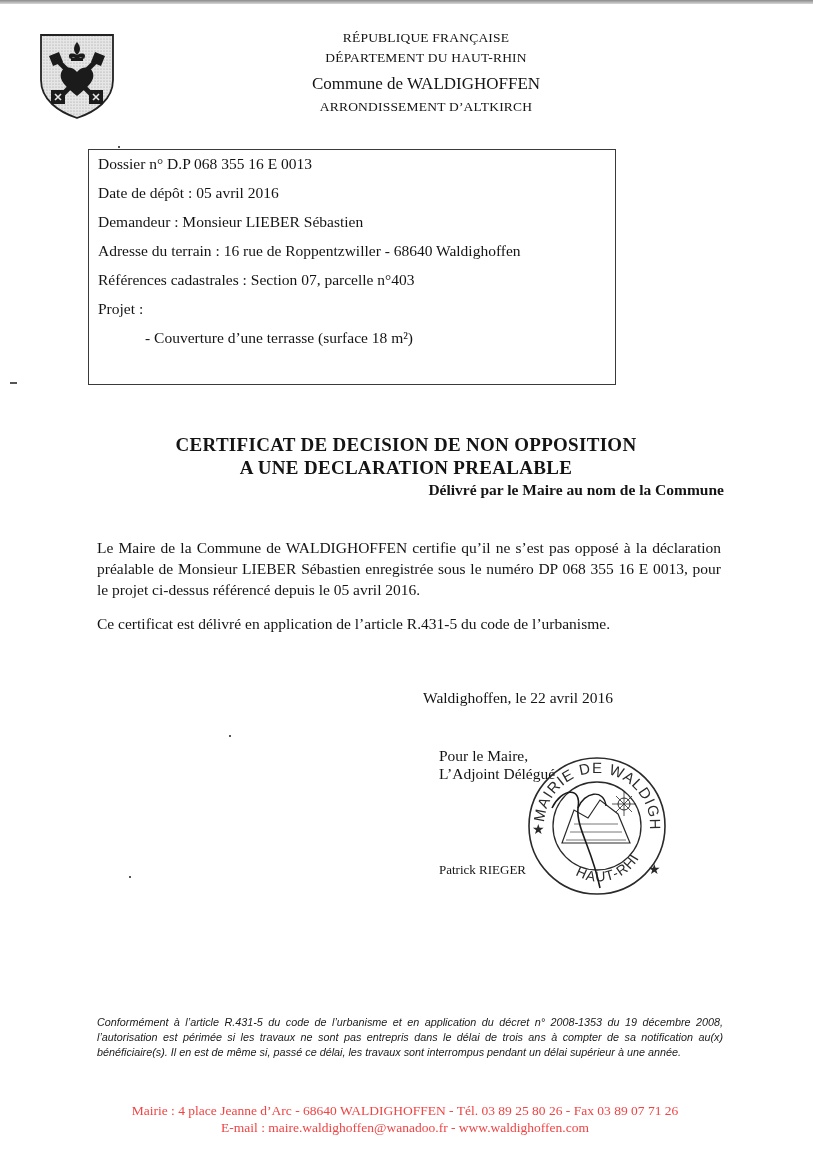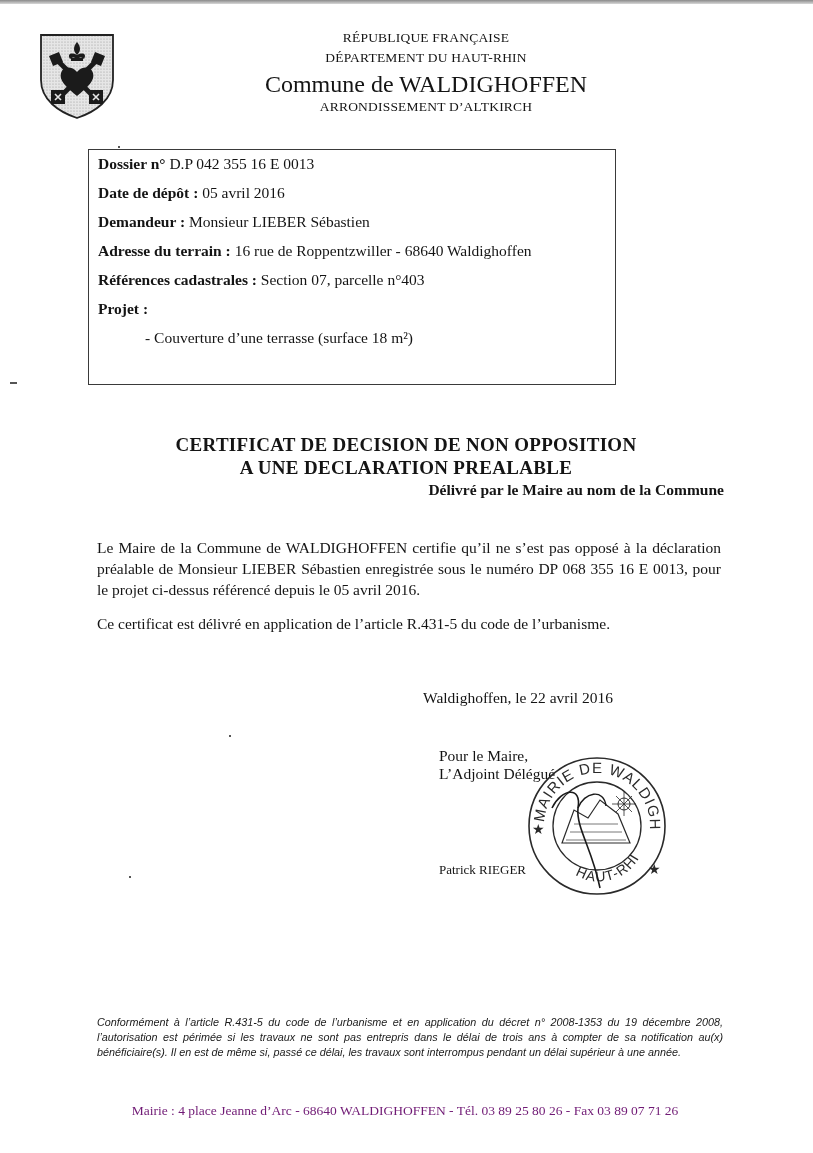--- a/index.html
+++ b/index.html
@@ -12,29 +12,29 @@
     overflow: hidden;
   }
   .topline {
     position: absolute; left: 0; top: 0; width: 813px; height: 4px;
     background: linear-gradient(to bottom, #8a8a8a, #d8d8d8);
   }
   .crest { position: absolute; left: 37px; top: 32px; width: 80px; height: 88px; }
   .header { position: absolute; left: 256px; top: 28px; width: 340px; text-align: center; }
   .header .l1 { font-size: 13.5px; line-height: 20px; letter-spacing: 0.2px; }
   .header .l2 { font-size: 13.5px; line-height: 19px; letter-spacing: 0.2px; }
-  .header .commune { font-size: 24px; line-height: 28px; margin-top: 3px; }
+  .header .commune { font-size: 17px; line-height: 28px; margin-top: 3px; }
   .header .l4 { font-size: 13.5px; line-height: 18px; letter-spacing: 0.2px; text-align: center; }
 
   .dossier-box {
     position: absolute; left: 88px; top: 149px; width: 528px; height: 236px;
     border: 1.2px solid #3a3a3a; box-sizing: border-box;
   }
   .field { position: absolute; left: 9px; font-size: 15.5px; white-space: nowrap; }
-  .field b { font-weight: bold; }
+  .field b { font-weight: normal; }
   .project-item { position: absolute; left: 56px; font-size: 15.5px; white-space: nowrap; text-align: right; }
 
   .cert-title {
     position: absolute; left: 88px; width: 636px; text-align: center;
     font-weight: bold; font-size: 19px; letter-spacing: 0.3px;
   }
   .cert-sub {
     position: absolute; left: 88px; width: 636px; text-align: right;
     font-weight: bold; font-size: 15.5px;
   }
@@ -49,21 +49,21 @@
   .signer { position: absolute; left: 439px; top: 862px; font-size: 13px; }
   .stamp { position: absolute; left: 522px; top: 748px; width: 150px; height: 150px; }
 
   .legal {
     position: absolute; left: 97px; top: 1015px; width: 626px;
     font-family: "Liberation Sans", sans-serif; font-style: italic;
     font-size: 10.8px; line-height: 15px; text-align: justify; color: #1a1a1a;
   }
   .footer {
     position: absolute; left: 60px; top: 1102px; width: 690px; text-align: center;
-    font-size: 13.5px; line-height: 17px; color: #701a75;
+    font-size: 13.5px; line-height: 17px; color: #ef4444;
   }
   .speck { position: absolute; background: #555; }
 </style>
 </head>
 <body>
 
 <div class="topline"></div>
 
 <div class="crest">
   <svg width="80" height="88" viewBox="0 0 80 88">
@@ -95,21 +95,21 @@
 
 <div class="header">
   <div class="l1">RÉPUBLIQUE FRANÇAISE</div>
   <div class="l2">DÉPARTEMENT DU HAUT-RHIN</div>
   <div class="commune">Commune de WALDIGHOFFEN</div>
   <div class="l4">ARRONDISSEMENT D’ALTKIRCH</div>
 </div>
 
 <div class="dossier-box">
   <div class="field" style="top:5px">
-    <b>Dossier n°</b><span> D.P 042 355 16 E 0013</span>
+    <b>Dossier n°</b><span> D.P 068 355 16 E 0013</span>
   </div>
   <div class="field" style="top:34px">
     <b>Date de dépôt :</b><span> 05 avril 2016</span>
   </div>
   <div class="field" style="top:63px">
     <b>Demandeur :</b><span> Monsieur LIEBER Sébastien</span>
   </div>
   <div class="field" style="top:92px">
     <b>Adresse du terrain :</b><span> 16 rue de Roppentzwiller - 68640 Waldighoffen</span>
   </div>
@@ -161,18 +161,19 @@
 
     <path d="M30 60 C40 40 60 38 56 60 C54 80 70 100 78 140" fill="none" stroke="#1a1a1a" stroke-width="1.6"></path>
     <path d="M56 60 C62 44 82 40 84 58" fill="none" stroke="#1a1a1a" stroke-width="1.4"></path>
   </svg>
 </div>
 
 <div class="legal">Conformément à l’article R.431-5 du code de l’urbanisme et en application du décret n° 2008-1353 du 19 décembre 2008, l’autorisation est périmée si les travaux ne sont pas entrepris dans le délai de trois ans à compter de sa notification au(x) bénéficiaire(s). Il en est de même si, passé ce délai, les travaux sont interrompus pendant un délai supérieur à une année.</div>
 
 <div class="footer">
   <div>Mairie : 4 place Jeanne d’Arc - 68640 WALDIGHOFFEN - Tél. 03 89 25 80 26 - Fax 03 89 07 71 26</div>
+  <div>E-mail : maire.waldighoffen@wanadoo.fr - www.waldighoffen.com</div>
 </div>
 
 <div class="speck" style="left:118px;top:146px;width:2px;height:2px"></div>
 <div class="speck" style="left:10px;top:382px;width:7px;height:1.5px"></div>
 <div class="speck" style="left:229px;top:735px;width:2px;height:2px"></div>
 <div class="speck" style="left:129px;top:876px;width:2px;height:2px"></div>
 
 </body></html>

